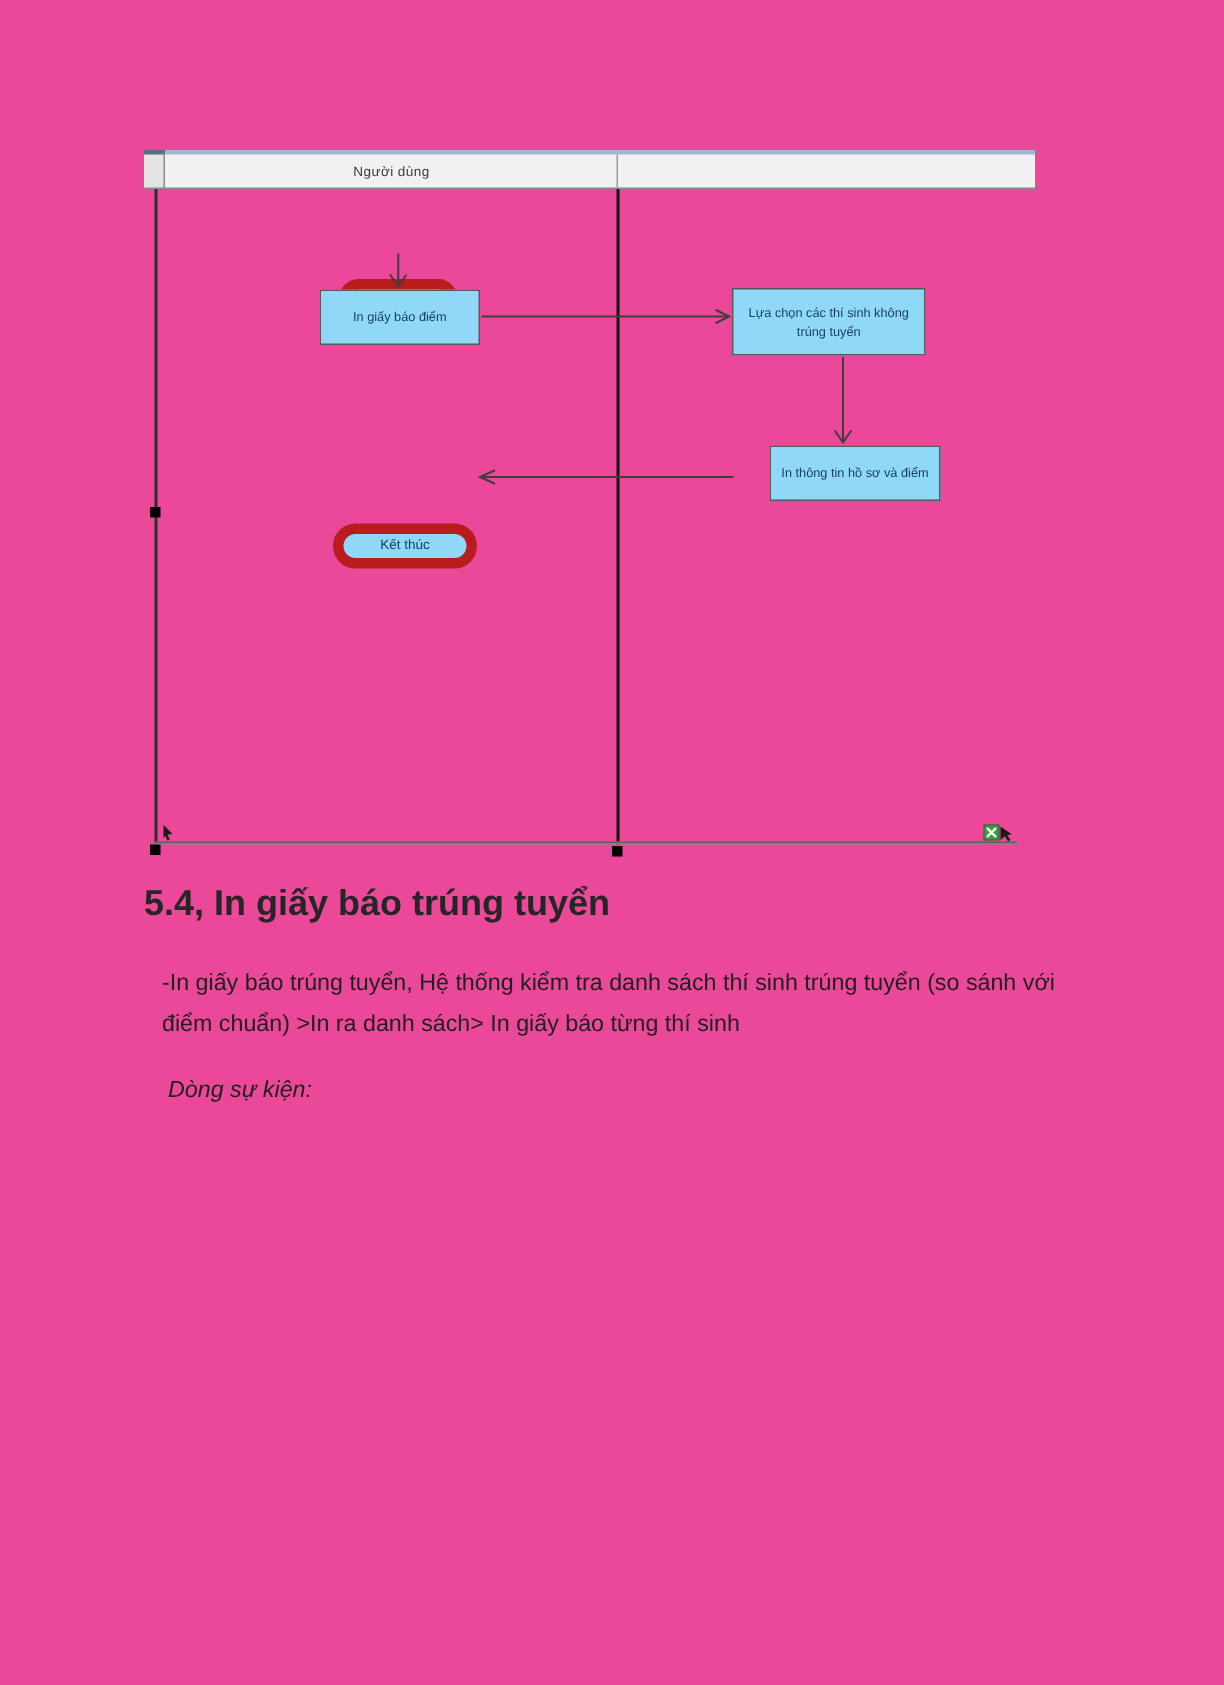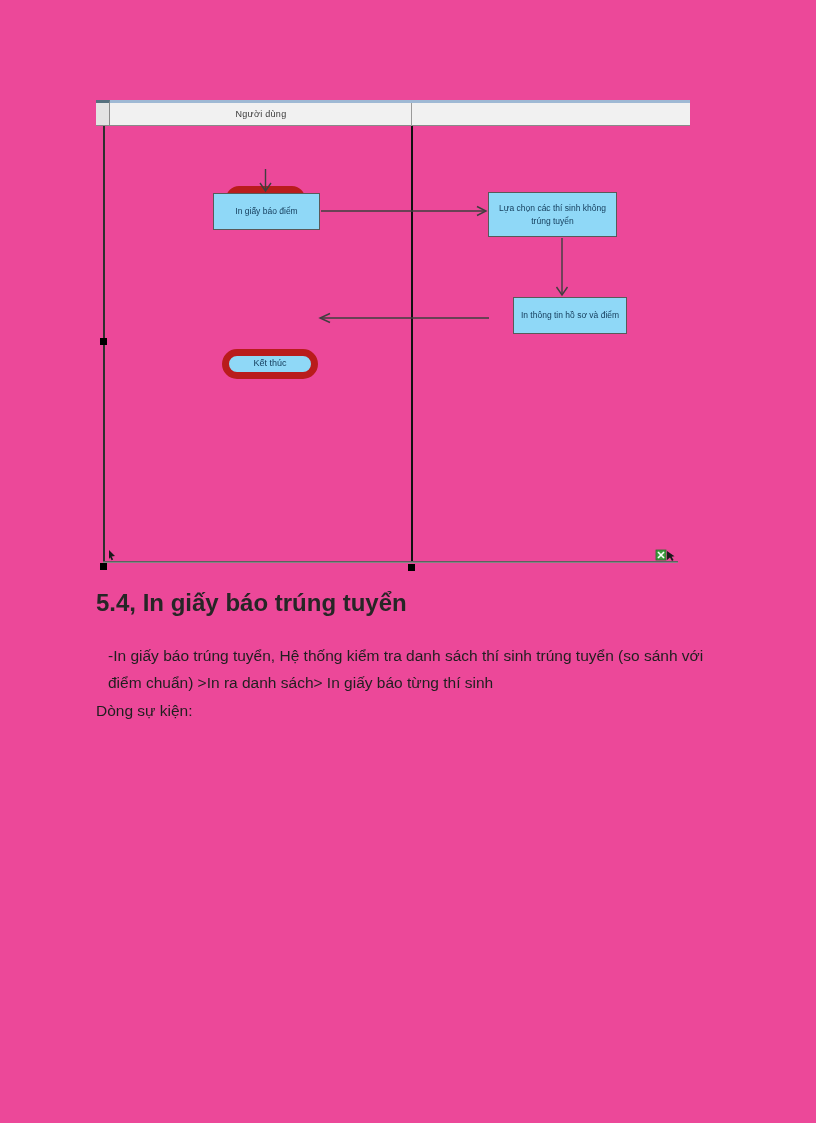--- a/index.html
+++ b/index.html
@@ -48,22 +48,22 @@
   
   .heading{
     position:absolute;left:96px;top:589px;margin:0;
     font-size:24px;font-weight:bold;color:#262626;
   }
   .para{
     position:absolute;left:96px;top:630px;margin:12px;width:600px;
     font-size:15.5px;line-height:27px;color:#1f1f1f;
   }
   .event-flow{
-    position:absolute;left:96px;top:702px;margin:0;
-    font-size:15.5px;color:#1f1f1f;
+    position:absolute;left:96px;top:702px;margin:16px;
+    font-size:15.5px;color:#1f1f1f;font-style:italic;
   }
 </style>
 </head>
 <body>
 
 <div class="page">
 
   <div class="diagram">
 
     <div class="lane-header"></div>

